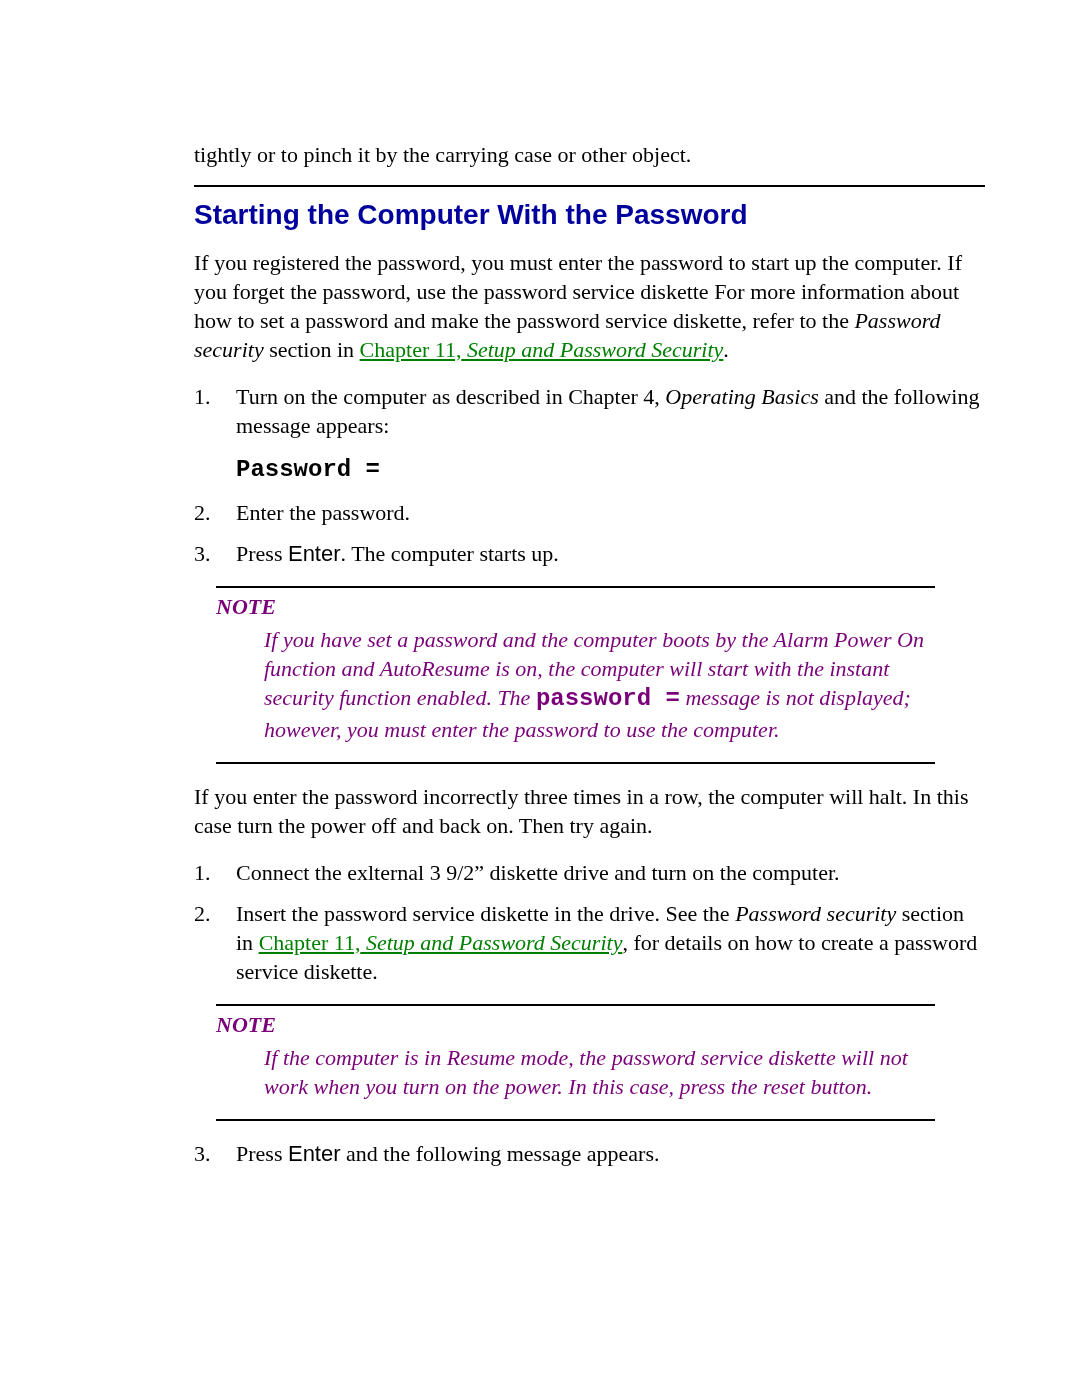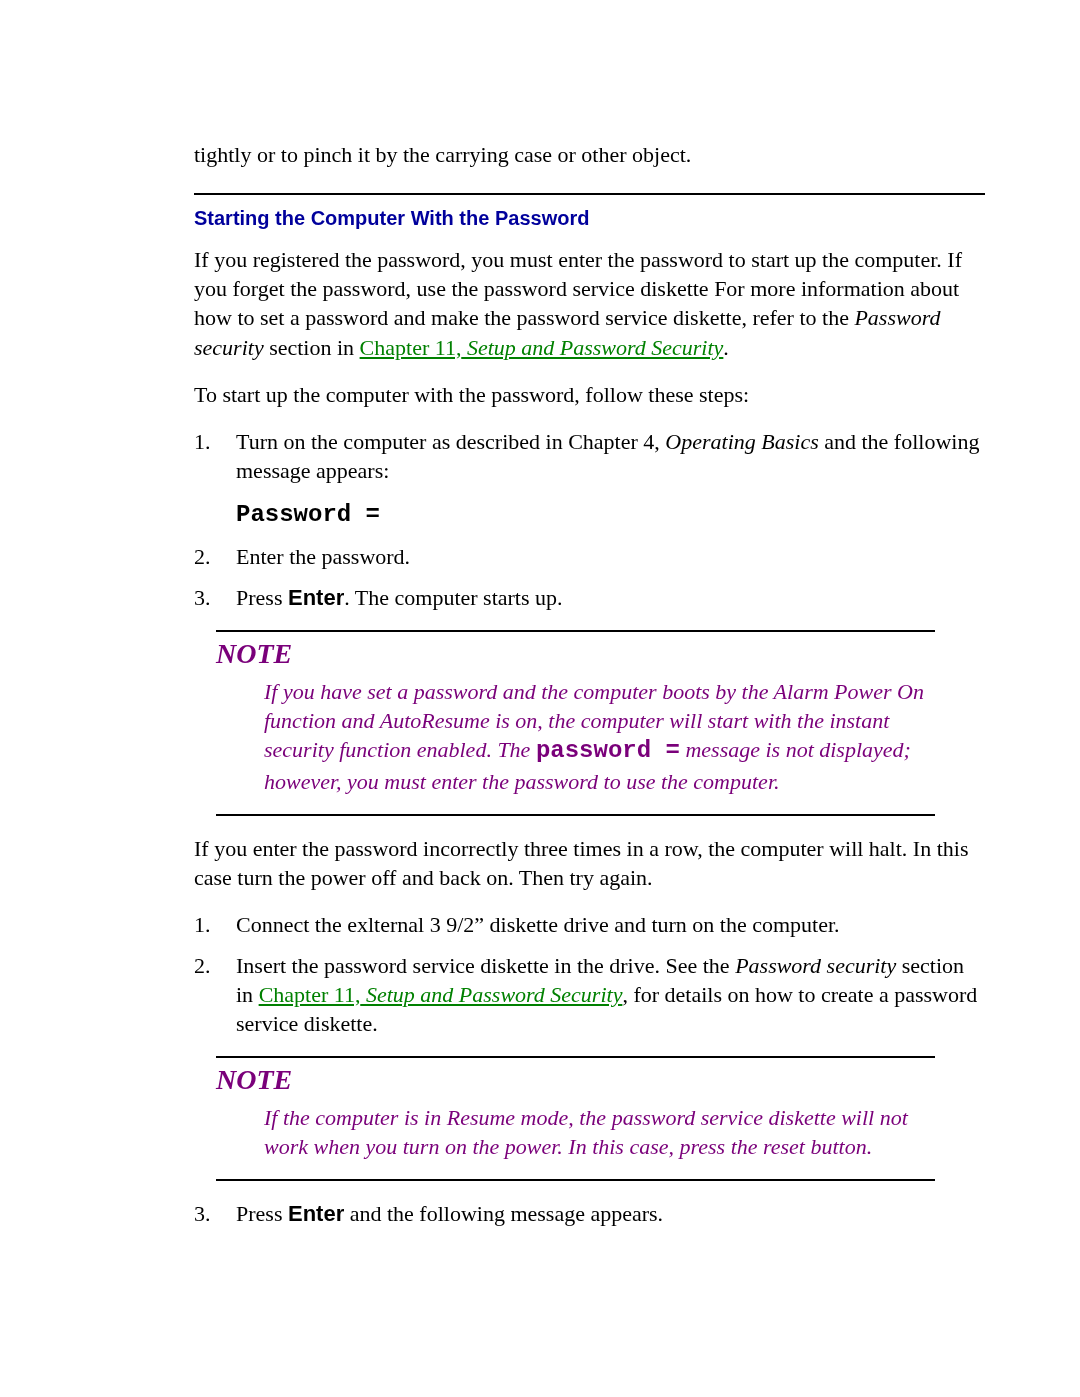--- a/index.html
+++ b/index.html
@@ -11,32 +11,32 @@
   }
   .page {
     width: 1080px;
     min-height: 1397px;
     box-sizing: border-box;
     padding: 140px 95px 50px 194px;
     font-size: 22px;
     line-height: 1.32;
   }
   .frag {
-    margin-bottom: 24px;
+    margin-bottom: 16px;
   }
   hr.rule {
     border: none;
     border-top: 2px solid #000;
     margin: 0 0 10px 0;
   }
   h2.heading {
     font-family: Arial, Helvetica, sans-serif;
     font-weight: bold;
     color: #00009c;
-    font-size: 20px;
+    font-size: 28px;
     margin: 0 0 14px 0;
   }
   p {
     margin: 0 0 18px 0;
   }
   ol.steps {
     margin: 16px 0 18px 0;
     padding-left: 0;
     counter-reset: step;
   }
@@ -54,21 +54,21 @@
     width: 30px;
     text-align: left;
   }
   .mono {
     font-family: "Courier New", Courier, monospace;
     font-weight: bold;
     font-size: 24px;
   }
   .kbkey {
     font-family: Arial, Helvetica, sans-serif;
-    font-weight: bold;
+    font-weight: normal;
     text-align: right;
   }
   .italic {
     font-style: italic;
   }
   a.xref {
     color: #008000;
     text-decoration: underline;
   }
   a.xref .chap {
@@ -80,21 +80,21 @@
   }
   .note-block {
     margin: 0 0 18px 22px;
     padding-right: 50px;
   }
   .note-label {
     font-family: "Times New Roman", Times, serif;
     font-style: italic;
     font-weight: bold;
     color: #7a007a;
-    font-size: 28px;
+    font-size: 22px;
     margin-bottom: 4px;
   }
   .note-body {
     margin-left: 48px;
     color: #7a007a;
     font-style: italic;
     font-size: 22px;
     line-height: 1.32;
     padding-right: 10px;
   }
@@ -119,21 +119,20 @@
   <p class="frag">tightly or to pinch it by the carrying case or other object.</p>
 
   <hr class="rule">
 
   <h2 class="heading">Starting the Computer With the Password</h2>
 
   <p>
     <span>If you registered the password, you must enter the password to start up the computer. If you forget the password, use the password service diskette For more information about how to set a password and make the password service diskette, refer to the </span><span class="italic">Password security</span><span> section in </span><a href="#" class="xref"><span class="chap">Chapter 11,</span><span class="title"> Setup and Password Security</span></a><span>.</span>
   </p>
 
-  <p>To start up the computer with the password, follow these steps:</p>
 
   <ol class="steps">
     <li>
       <span>Turn on the computer as described in Chapter 4, </span><span class="italic">Operating Basics</span><span> and the following message appears:</span>
       <div class="mono" style="margin-top:14px;">Password =</div>
     </li>
     <li>Enter the password.</li>
     <li>
       <span>Press </span><span class="kbkey">Enter</span><span>. The computer starts up.</span>
     </li>

